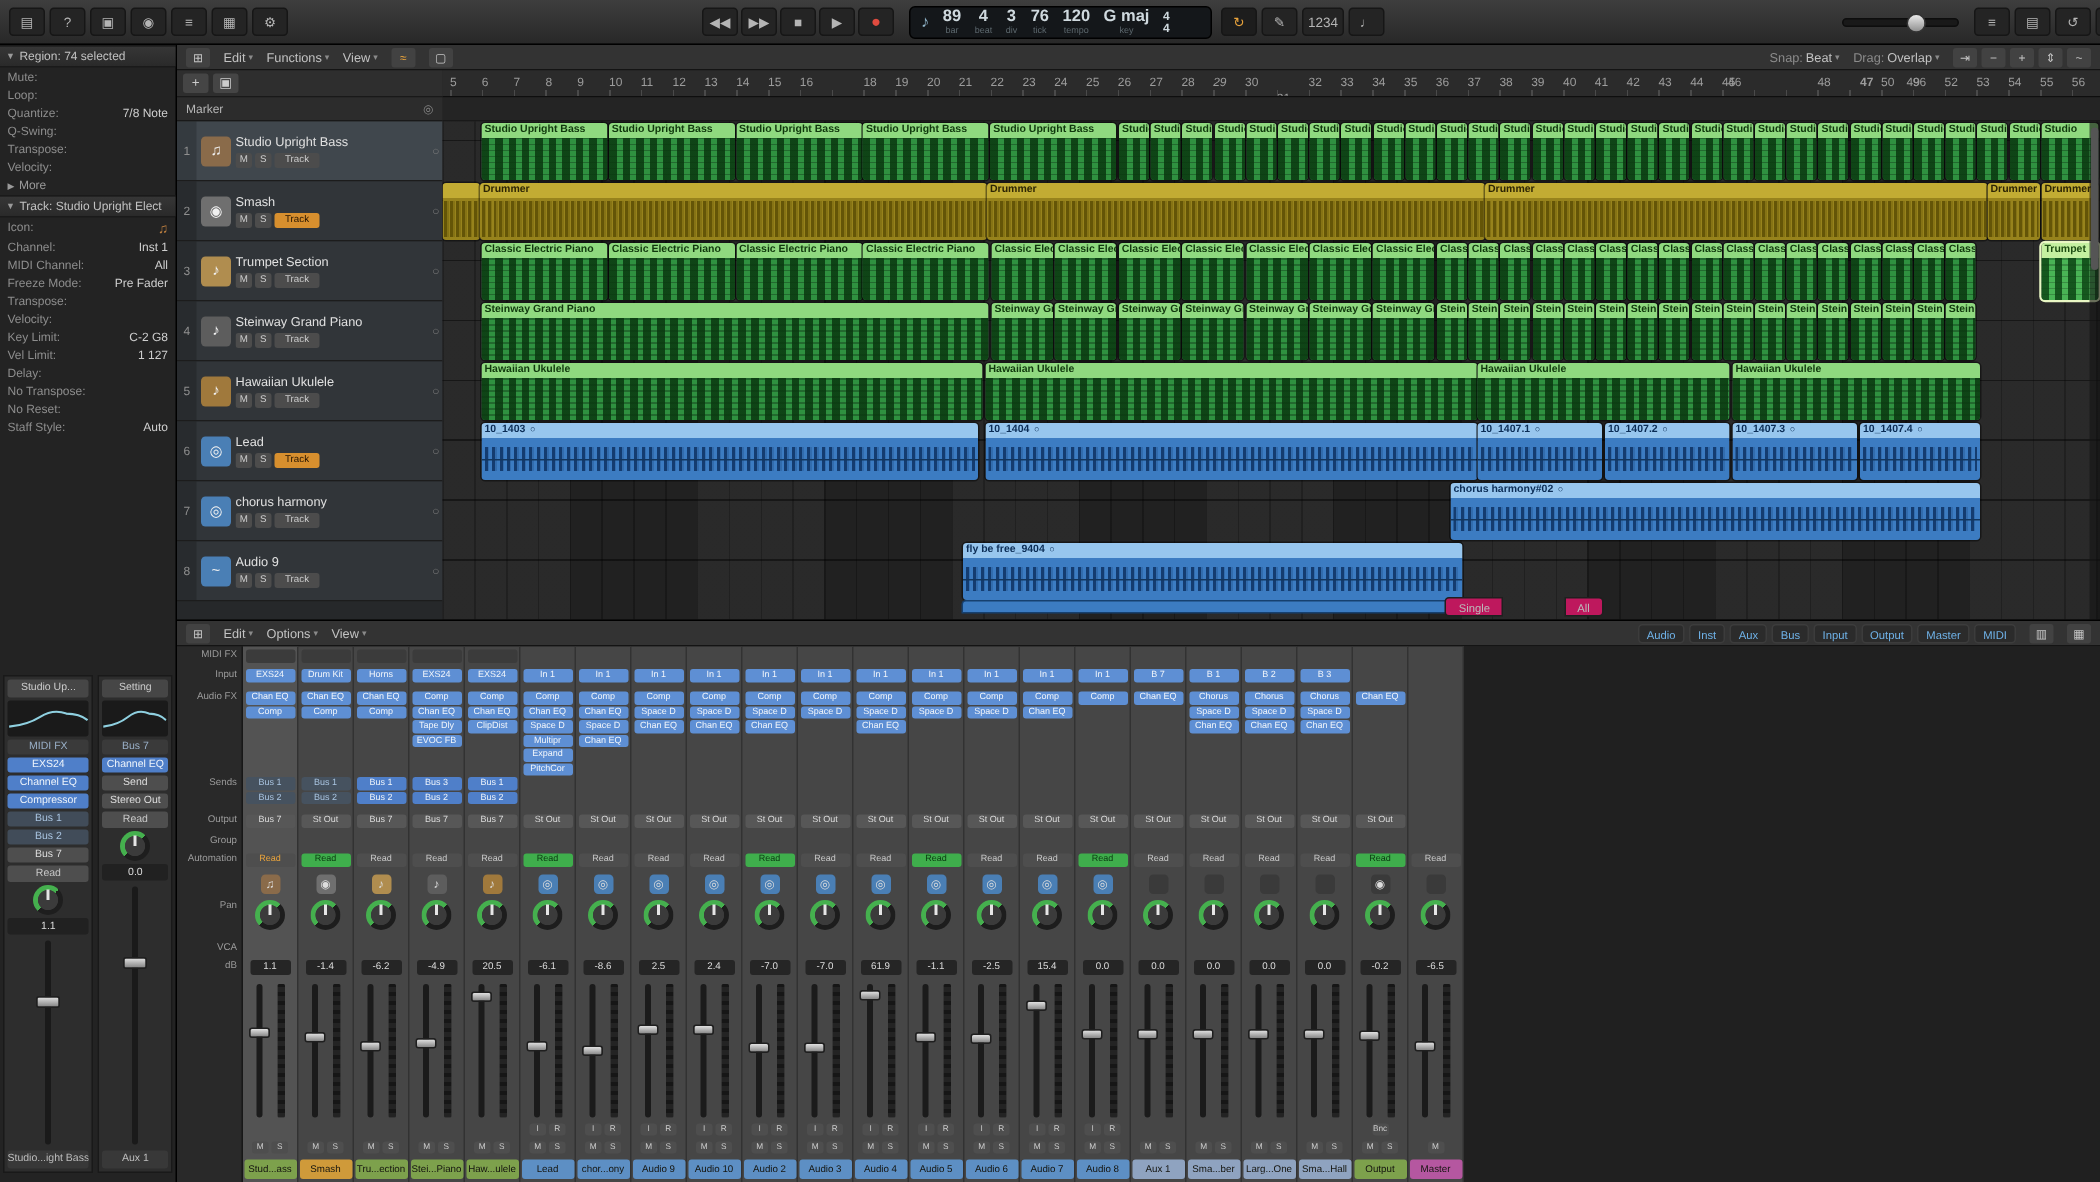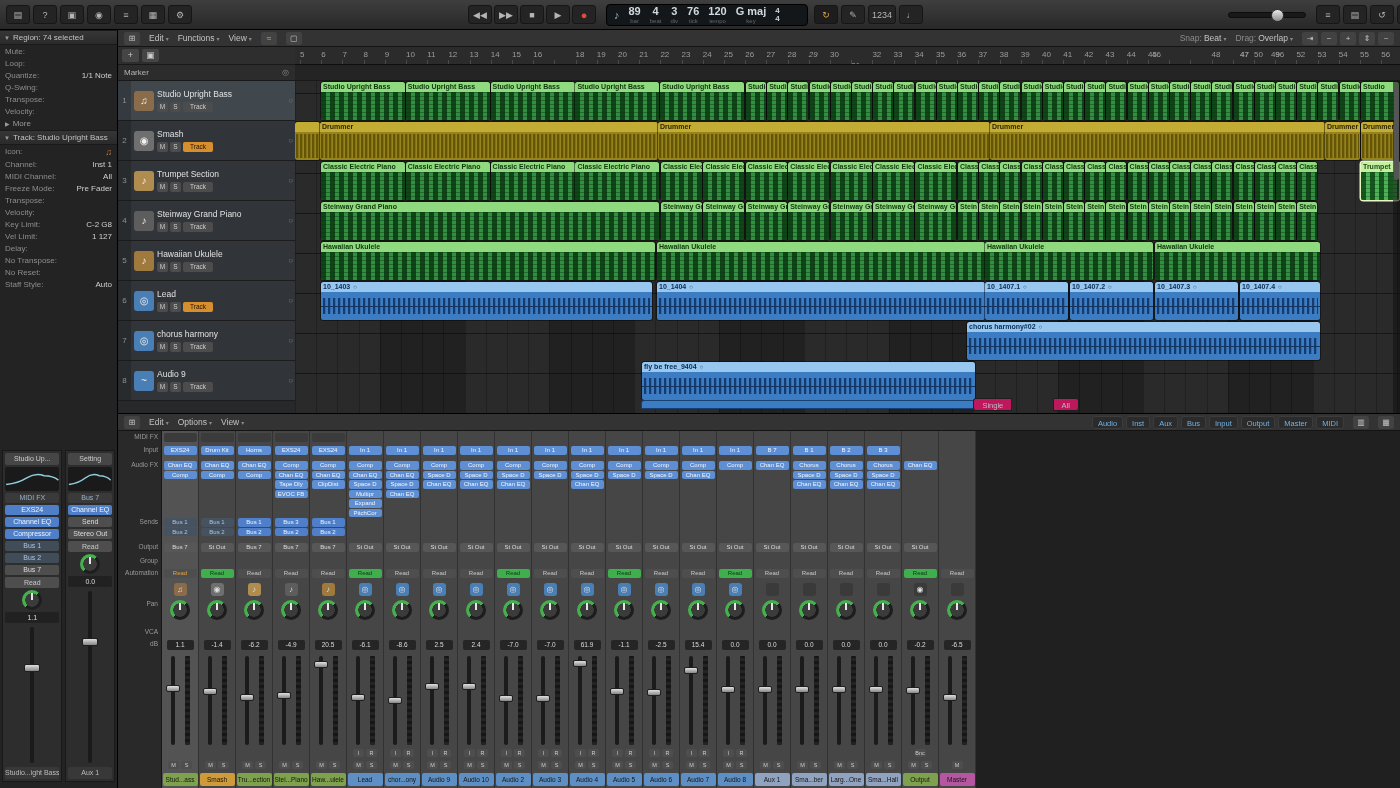--- a/index.html
+++ b/index.html
@@ -107,21 +107,21 @@
   .arr-scroll{position:absolute;right:0;top:51px;width:7px;bottom:0;background:rgba(20,20,20,.6);}
   .arr-scroll .thumb{position:absolute;left:1px;right:1px;top:4px;height:95px;background:#555;border-radius:3px;}
 
   
   .mixer{position:absolute;left:118px;top:413px;width:1282px;height:375px;background:#242424;border-top:1px solid #000;}
   .seg{display:flex;}
   .seg-btn{padding:0 8px;height:13px;line-height:13px;background:#be185d;border:1px solid #1f1f1f;font-size:7.5px;color:#bbb;}
   .seg-btn:first-child{border-radius:3px 0 0 3px;}
   .seg-btn:last-child{border-radius:0 3px 3px 0;}
   .seg-btn.act{background:#4f8fd0;color:#fff;margin-top:36px;}
-  .filters{display:flex;gap:3px;margin-left:4px;}
+  .filters{display:flex;gap:3px;margin-left:14px;}
   .filter-btn{padding:0 5px;height:13px;line-height:13px;background:#2b2b2b;border:1px solid #3c3c3c;border-radius:3px;color:#6fb2e8;font-size:7.5px;}
   .mix-body{position:absolute;left:0;top:17px;right:0;bottom:0;display:flex;background:#1f1f1f;}
   .mix-labels{width:44px;background:#292929;border-right:1px solid #171717;padding:2px 3px 0 0;font-size:6.5px;color:#9a9a9a;text-align:right;flex:none;}
   .mlab{overflow:hidden;white-space:nowrap;}
   .mix-strips{display:flex;flex:none;}
   .strip{width:37px;background:#464646;border-right:1px solid #323232;display:flex;flex-direction:column;padding-top:2px;align-items:center;}
   .strip.sel{background:#535353;}
   .mrow{display:flex;flex-direction:column;align-items:center;gap:1px;width:100%;}
   .r-midifx{height:13px;}.r-input{height:15px;}.r-fx{height:57px;}.r-sends{height:25px;}
   .r-output{height:14px;}.r-group{height:12px;}.r-auto{height:14px;}.r-icon{height:17px;}
@@ -227,42 +227,42 @@
         <div class="insp-row">
           <span class="lab">Mute:</span>
           <span class="val"></span>
         </div>
         <div class="insp-row">
           <span class="lab">Loop:</span>
           <span class="val"></span>
         </div>
         <div class="insp-row">
           <span class="lab">Quantize:</span>
-          <span class="val">1/1 Note</span>
+          <span class="val">7/8 Note</span>
         </div>
         <div class="insp-row">
           <span class="lab">Q-Swing:</span>
           <span class="val"></span>
         </div>
         <div class="insp-row">
           <span class="lab">Transpose:</span>
           <span class="val"></span>
         </div>
         <div class="insp-row">
           <span class="lab">Velocity:</span>
           <span class="val"></span>
         </div>
       </div>
     <div class="insp-more">
       <span class="tri">▶</span>
       <span>More</span>
     </div>
     <div class="insp-header">
       <span class="tri">▼</span>
-      <span>Track:  Studio Upright Bass</span>
+      <span>Track:  Studio Upright Elect</span>
     </div>
     <div id="track-rows">
         <div class="insp-row">
           <span class="lab">Icon:</span>
           <span class="val"><span class="val-icon">♫</span></span>
         </div>
         <div class="insp-row">
           <span class="lab">Channel:</span>
           <span class="val">Inst 1</span>
         </div>

